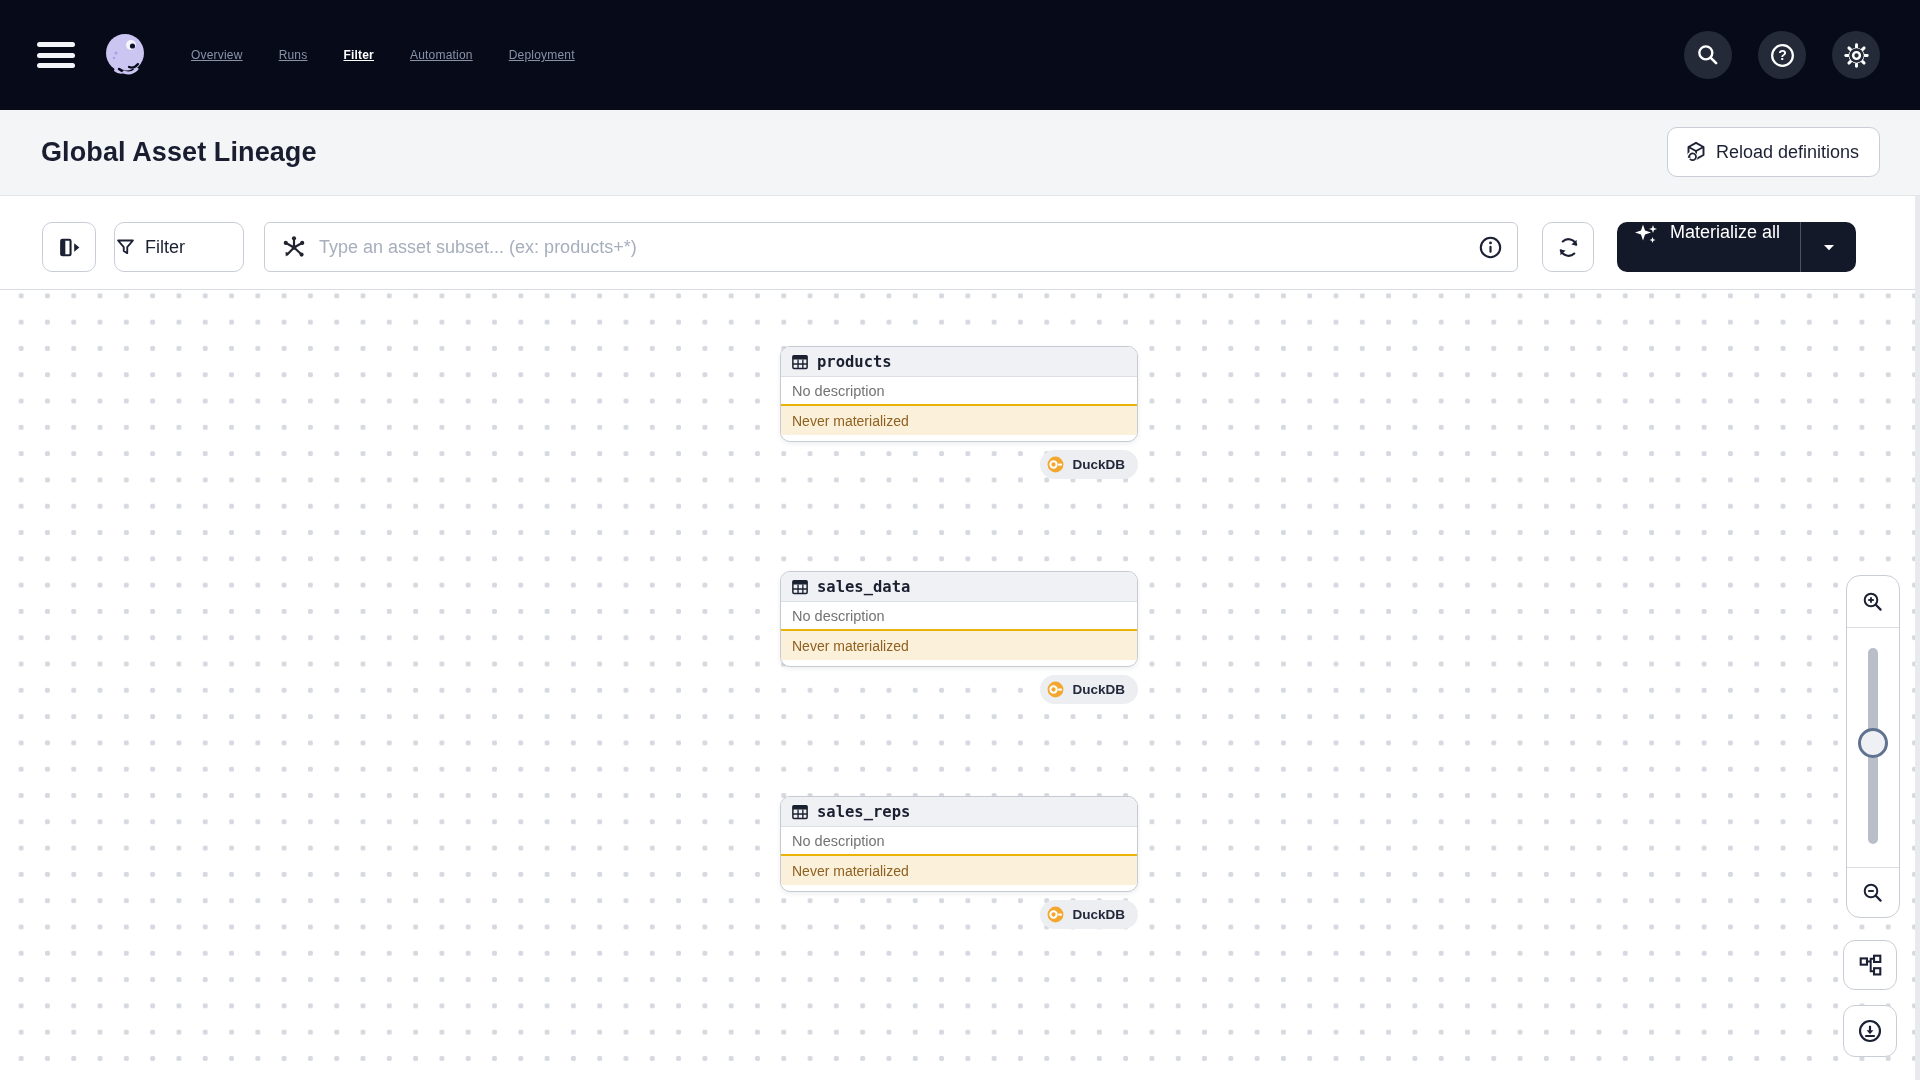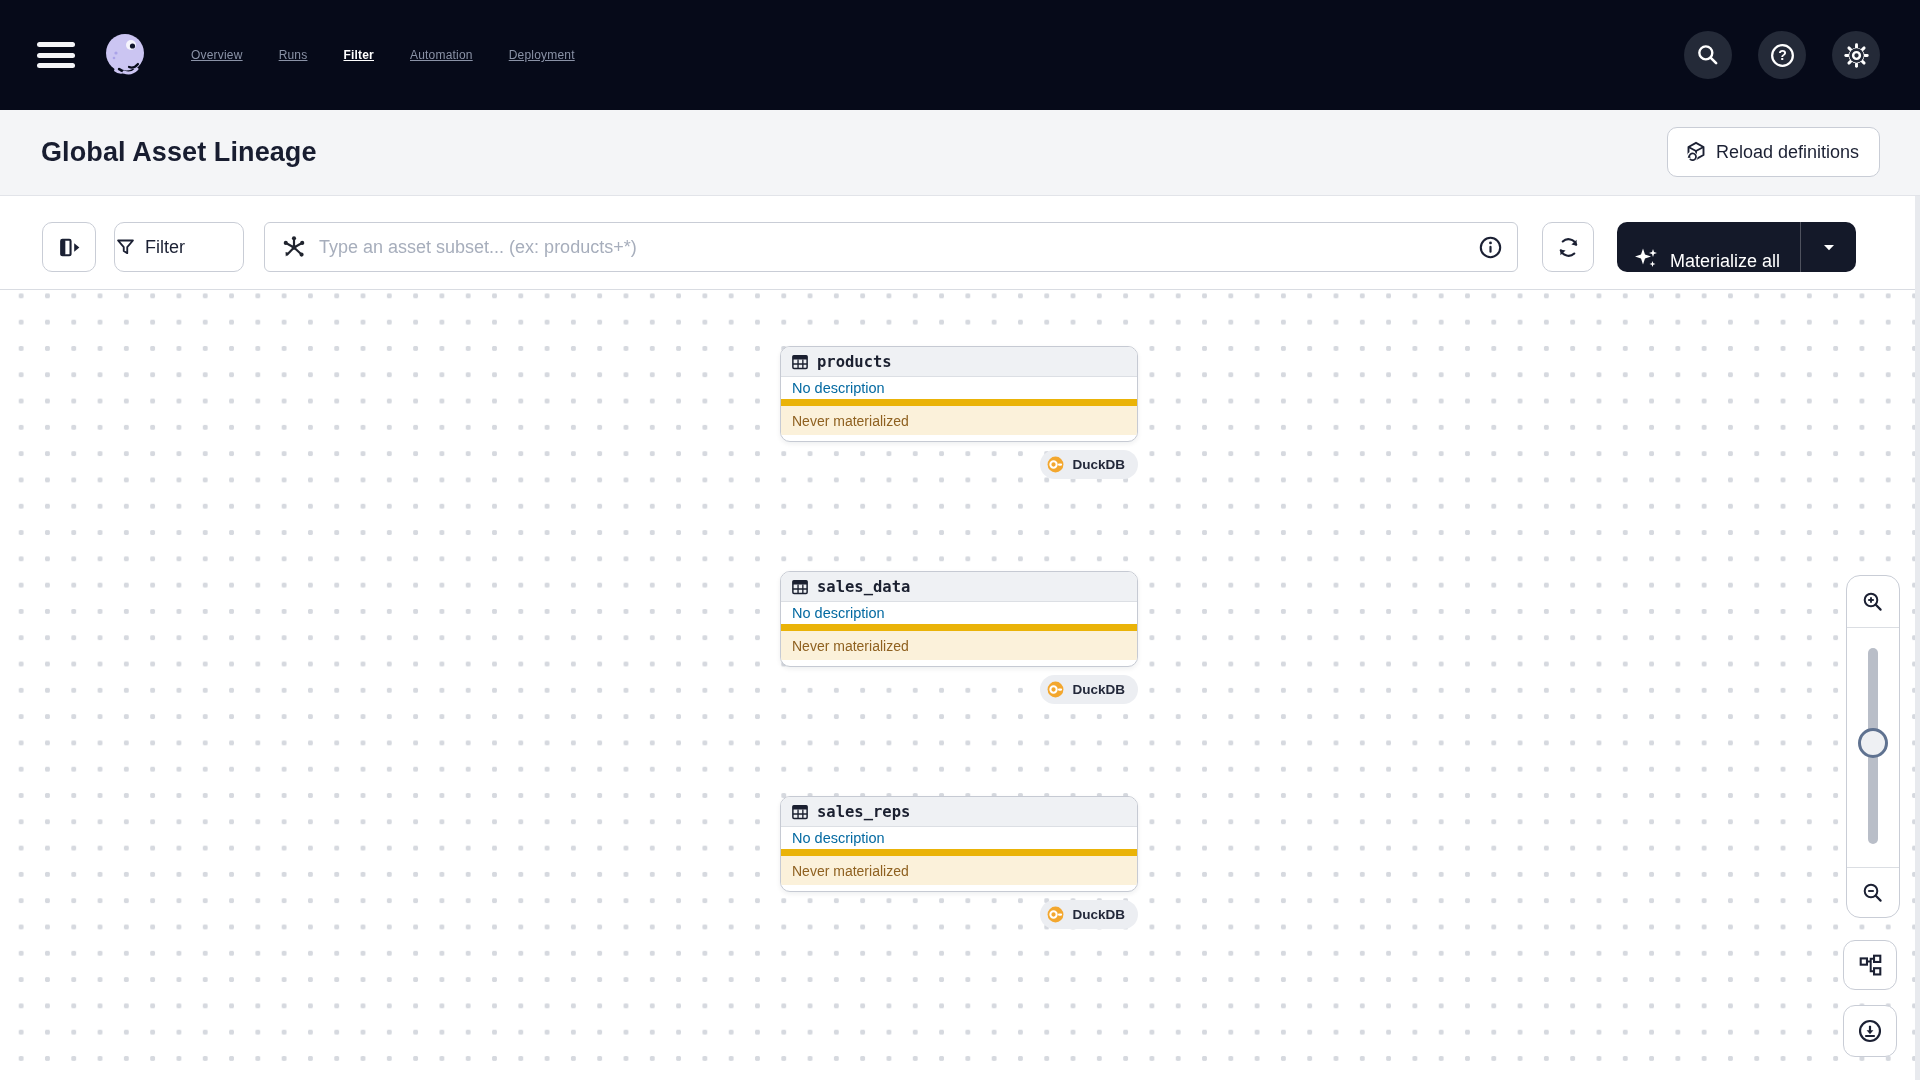--- a/index.html
+++ b/index.html
@@ -43,41 +43,41 @@
   .asset-input { position:absolute; top:26px; left:264px; width:1254px; height:50px; background:#fff;
                  border:1px solid #c9cdd6; border-radius:6px; display:flex; align-items:center; }
   .asset-input svg.lead { margin-left:16px; flex:none; }
   .asset-input input { flex:1; border:none; outline:none; background:transparent; margin-left:12px;
                        font-size:18px; color:#1b2033; font-family:"Liberation Sans", sans-serif; }
   .asset-input input::placeholder { color:#a7aebc; }
   .asset-input .info { margin-right:14px; flex:none; cursor:pointer; display:flex; }
   .refresh-btn { left:1542px; width:52px; }
   .mat-group { position:absolute; top:26px; left:1617px; height:50px; display:flex;
                border-radius:10px; overflow:hidden; background:#141929; }
-  .mat-main { display:flex; align-items:flex-end; gap:11px; padding:0 20px 0 16px; background:transparent;
+  .mat-main { display:flex; align-items:flex-start; gap:11px; padding:0 20px 0 16px; background:transparent;
               border:none; color:#fff; font-size:18px; font-weight:500; cursor:pointer;
               font-family:"Liberation Sans", sans-serif; }
   .mat-caret { width:56px; border:none; border-left:1px solid rgba(255,255,255,0.25); background:transparent;
                display:flex; align-items:center; justify-content:center; cursor:pointer; }
   .sparkle { position:relative; width:26px; height:26px; flex:none; }
 
   
   .canvas { position:absolute; top:290px; left:0; width:1920px; height:790px; background:#ffffff;
             background-image:radial-gradient(circle, #d6d9df 2.6px, transparent 2.9px);
             background-size:26.3px 26.3px; background-position:8px 19px; }
   .edge-strip { position:absolute; right:0; top:-94px; width:5px; height:884px; background:#e8eaee; }
 
   .asset-group { position:absolute; width:358px; }
   .asset-card { width:358px; height:96px; background:#ffffff; border:1px solid #c6cad3; border-radius:10px;
                 overflow:hidden; box-shadow:0 2px 5px rgba(20,25,40,0.07); cursor:pointer; }
   .card-header { height:30px; background:#eff1f4; border-bottom:1px solid #dcdfe4; display:flex;
                  align-items:center; gap:8px; padding:0 10px; }
   .card-name { font-family:"DejaVu Sans Mono", monospace; font-weight:700; font-size:15.5px; color:#1b2030; }
   .card-desc { height:29px; display:flex; align-items:center; padding:0 11px; font-size:14.5px;
-               color:#0369a1; border-bottom:7px solid #eab308; }
+               color:#737373; border-bottom:2px solid #eab308; }
   .card-status { height:29px; display:flex; align-items:center; padding:0 11px; font-size:14px;
                  color:#8f6120; background:#fbf1da; }
   .badge-row { display:flex; justify-content:flex-end; margin-top:8px; }
   .duck-badge { height:29px; border-radius:15px; background:#eceef2; display:flex; align-items:center;
                 gap:7px; padding:0 13px 0 6px; cursor:pointer;justify-content:center; }
   .duck-badge .txt { font-size:13.5px; font-weight:700; color:#23283a; }
 
   
   .zoom-panel { position:absolute; left:1846px; top:285px; width:54px; height:343px; background:#fff;
                 border:1px solid #c9cdd6; border-radius:14px; display:flex; flex-direction:column; }

